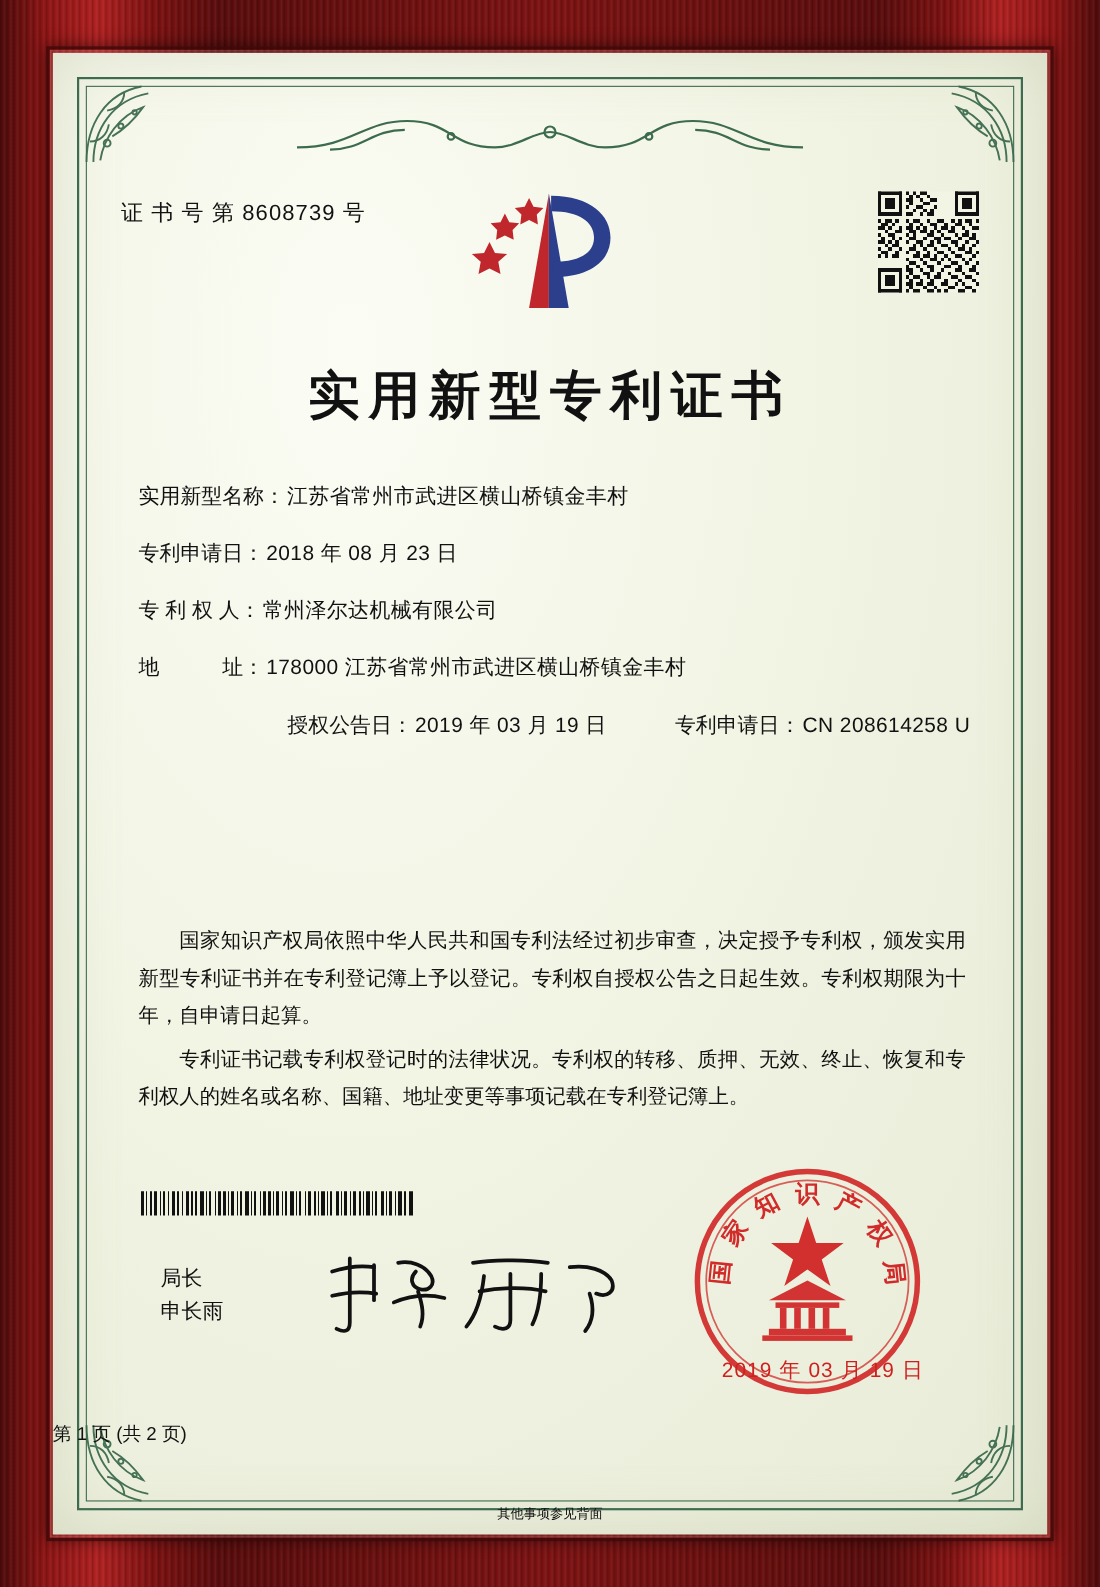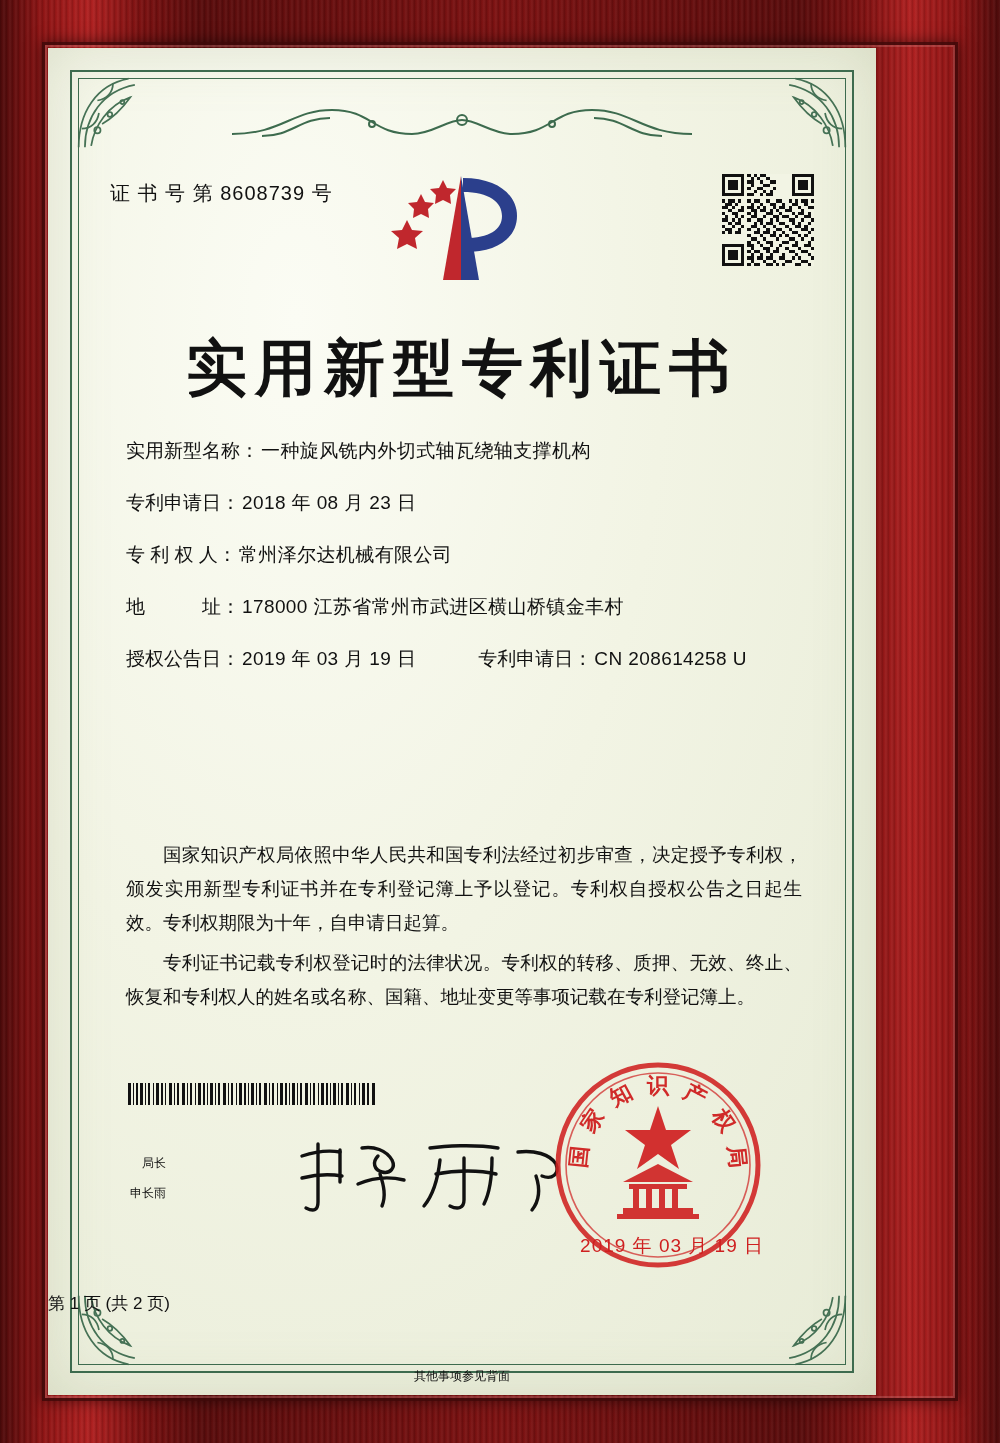--- a/index.html
+++ b/index.html
@@ -37,21 +37,21 @@
     box-shadow:
       inset 0 0 0 2px rgba(220,160,160,0.25),
       0 0 14px rgba(0,0,0,0.5);
     box-sizing: border-box;
   }
 
   
   .paper {
     position: absolute;
     left: 48px; top: 48px;
-    width: 828px;
+    width: 904px;
     height: 1347px;
     background:
       radial-gradient(ellipse at 30% 20%, #fbfcf4 0%, #f2f4e4 45%, #e7ebd6 100%);
     box-shadow: inset 0 0 60px rgba(150,160,120,0.25);
     overflow: hidden;
   }
 
   
   .deco-outer {
     position: absolute;
@@ -115,21 +115,21 @@
     width: 150px;
     height: 120px;
   }
 
   .main-title {
     position: absolute;
     left: 0; right: 0;
     top: 280px;
     text-align: center;
     font-family: "DejaVu Sans", "Liberation Sans", sans-serif;
-    font-size: 61px;
+    font-size: 47px;
     font-weight: bold;
     letter-spacing: 8px;
     color: #111;
   }
 
   .fields {
     position: absolute;
     left: 78px;
     right: 70px;
     top: 390px;
@@ -143,21 +143,21 @@
   }
   .field-label {
     white-space: pre;
     flex: none;
   }
   .field-value {
     margin-left: 2px;
     letter-spacing: 0.4px;
   }
   .field-row.two-col {
-    justify-content: flex-start;
+    justify-content: flex-end;
   }
   .field-gap {
     display: inline-block;
     width: 62px;
   }
 
   .para {
     position: absolute;
     left: 78px;
     right: 74px;
@@ -173,26 +173,25 @@
   .barcode {
     position: absolute;
     left: 80px;
     top: 1035px;
     width: 250px;
     height: 22px;
   }
 
   .signature-block {
     position: absolute;
-    left: 82px;
+    left: 98px;
     top: 1100px;
-    font-size: 12px;
+    font-size: 19px;
     line-height: 30px;
     color: #111;
-    text-align: right;
   }
 
   .handwriting {
     position: absolute;
     left: 240px;
     top: 1082px;
     width: 280px;
     height: 90px;
   }
 
@@ -519,21 +518,21 @@
       <path d="M74 8 L74 112 L56 112 Z" fill="#c0272d"></path>
       <path d="M74 8 L92 112 L74 112 Z" fill="#2b3f8c"></path>
       <path d="M76 10 C112 10 130 28 130 48 C130 70 110 84 78 84 L78 70 C102 70 115 62 115 48 C115 34 102 24 76 24 Z" fill="#2b3f8c"></path>
     </svg>
 
     <div class="main-title">实用新型专利证书</div>
 
     <div class="fields">
       <div class="field-row">
         <span class="field-label">实用新型名称：</span>
-        <span class="field-value">一种旋风铣内外切式轴瓦绕轴支撑机构</span>
+        <span class="field-value">江苏省常州市武进区横山桥镇金丰村</span>
       </div>
       <div class="field-row">
         <span class="field-label">专利申请日：</span>
         <span class="field-value">2018 年 08 月 23 日</span>
       </div>
       <div class="field-row">
         <span class="field-label">专 利 权 人：</span>
         <span class="field-value">常州泽尔达机械有限公司</span>
       </div>
       <div class="field-row">

